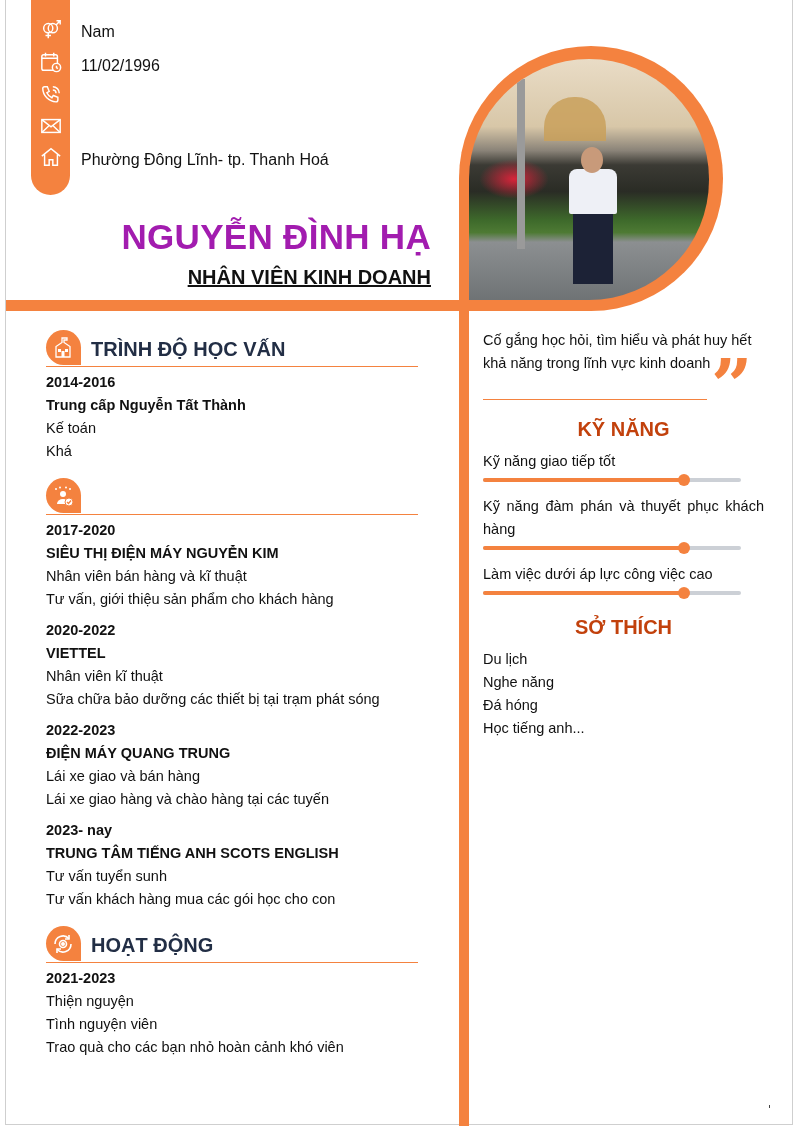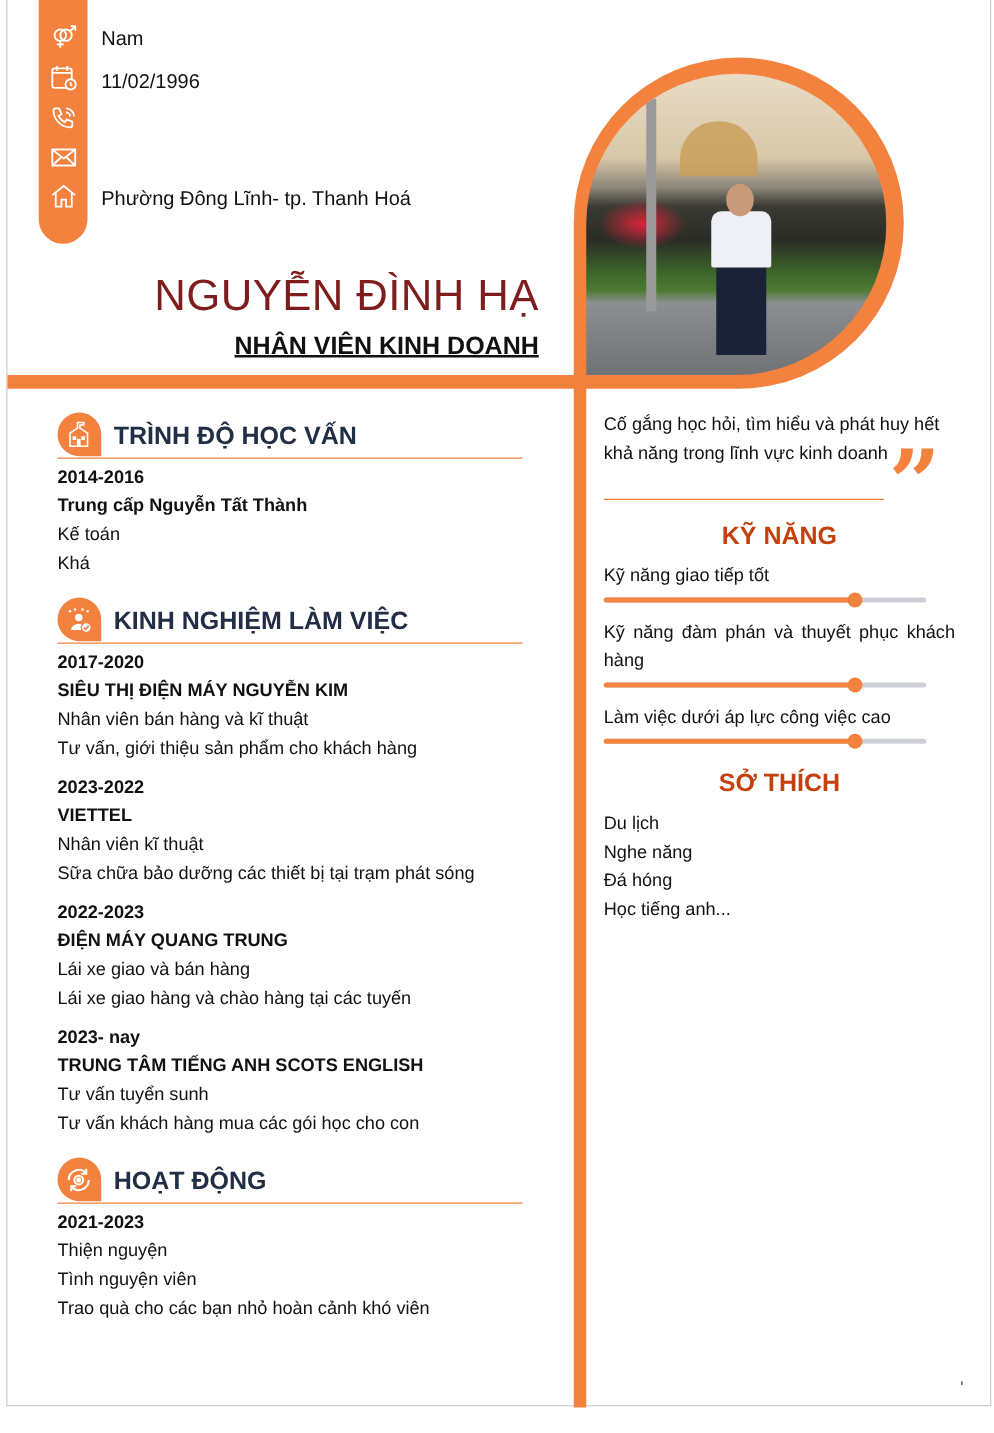--- a/index.html
+++ b/index.html
@@ -1,21 +1,21 @@
 <!DOCTYPE html>
 <html><head>
 <meta charset="utf-8">
 <style>
   html, body { margin:0; padding:0; background:#ffffff; }
   body { width:795px; height:1146px; position:relative; overflow:hidden; font-family:"Liberation Sans", sans-serif; color:#111; }
   .page { position:absolute; left:5px; top:0; width:788px; height:1125px; border:1px solid #cfcfcf; border-top:none; box-sizing:border-box; background:#fff; }
   .sidebar-tab { position:absolute; left:31px; top:0; width:39px; height:195px; background:#f4823f; border-radius:0 0 20px 20px; }
   .tab-icon { position:absolute; left:9px; width:22px; height:22px; }
   .contact-text { position:absolute; left:81px; font-size:16px; color:#111; }
-  .name { position:absolute; right:364px; top:217px; font-size:35px; font-weight:normal; color:#7f1d1d; letter-spacing:0.3px; white-space:nowrap; }
+  .name { position:absolute; right:364px; top:217px; font-size:35px; font-weight:bold; color:#a21caf; letter-spacing:0.3px; white-space:nowrap; }
   .role { position:absolute; right:364px; top:266px; font-size:20px; font-weight:bold; color:#111; white-space:nowrap;text-decoration:underline; }
   .hband { position:absolute; left:6px; top:300px; width:457px; height:11px; background:#f4823f; }
   .vbar { position:absolute; left:459px; top:300px; width:10px; height:826px; background:#f4823f; }
   .photo-frame { position:absolute; left:459px; top:46px; width:264px; height:265px; background:#f4823f; border-radius:132px 132px 132px 0; }
   .photo { position:absolute; left:469px; top:59px; width:240px; height:241px; border-radius:120px 120px 120px 0; overflow:hidden;
     background: linear-gradient(180deg, #e9dcc6 0%, #d8c7a8 28%, #8a8378 38%, #3b3a34 44%, #2a2c25 55%, #3e6a2b 67%, #4e7a34 72%, #8c8f91 76%, #6f7375 100%); }
   .photo .door { position:absolute; left:75px; top:38px; width:62px; height:44px; background:#c9a05a; border-radius:30px 30px 0 0; opacity:.85; }
   .photo .pole { position:absolute; left:48px; top:20px; width:8px; height:170px; background:#9a9a9a; }
   .photo .red { position:absolute; left:10px; top:100px; width:70px; height:40px; background:radial-gradient(#d8243a, transparent 70%); }
   .photo .person-head { position:absolute; left:112px; top:88px; width:22px; height:26px; background:#c89a7a; border-radius:50%; }
@@ -109,28 +109,27 @@
       <circle cx="12" cy="10" r="3"></circle>
         <path d="M6 20a6 5 0 0112 0z"></path>
         <circle cx="5" cy="5" r="1"></circle>
         <circle cx="9" cy="3.5" r="1"></circle>
         <circle cx="15" cy="3.5" r="1"></circle>
         <circle cx="19" cy="5" r="1"></circle>
       <circle cx="18" cy="18" r="4" fill="#fff" stroke="#f4823f" stroke-width="1"></circle>
         <path d="M16 18l1.5 1.5 2.5-3" stroke="#f4823f" stroke-width="1.3" fill="none"></path>
     </svg>
   </div>
-  <div class="sec-title">KINH NGHIỆM LÀM VIỆC</div>
 </div>
 <div class="line b" style="top:522px">2017-2020</div>
 <div class="line b" style="top:545px">SIÊU THỊ ĐIỆN MÁY NGUYỄN KIM</div>
 <div class="line" style="top:568px">Nhân viên bán hàng và kĩ thuật</div>
 <div class="line" style="top:591px">Tư vấn, giới thiệu sản phẩm cho khách hàng</div>
 
-<div class="line b" style="top:622px">2023-2022</div>
+<div class="line b" style="top:622px">2020-2022</div>
 <div class="line b" style="top:645px">VIETTEL</div>
 <div class="line" style="top:668px">Nhân viên kĩ thuật</div>
 <div class="line" style="top:691px">Sữa chữa bảo dưỡng các thiết bị tại trạm phát sóng</div>
 
 <div class="line b" style="top:722px">2022-2023</div>
 <div class="line b" style="top:745px">ĐIỆN MÁY QUANG TRUNG</div>
 <div class="line" style="top:768px">Lái xe giao và bán hàng</div>
 <div class="line" style="top:791px">Lái xe giao hàng và chào hàng tại các tuyến</div>
 
 <div class="line b" style="top:822px">2023- nay</div>

